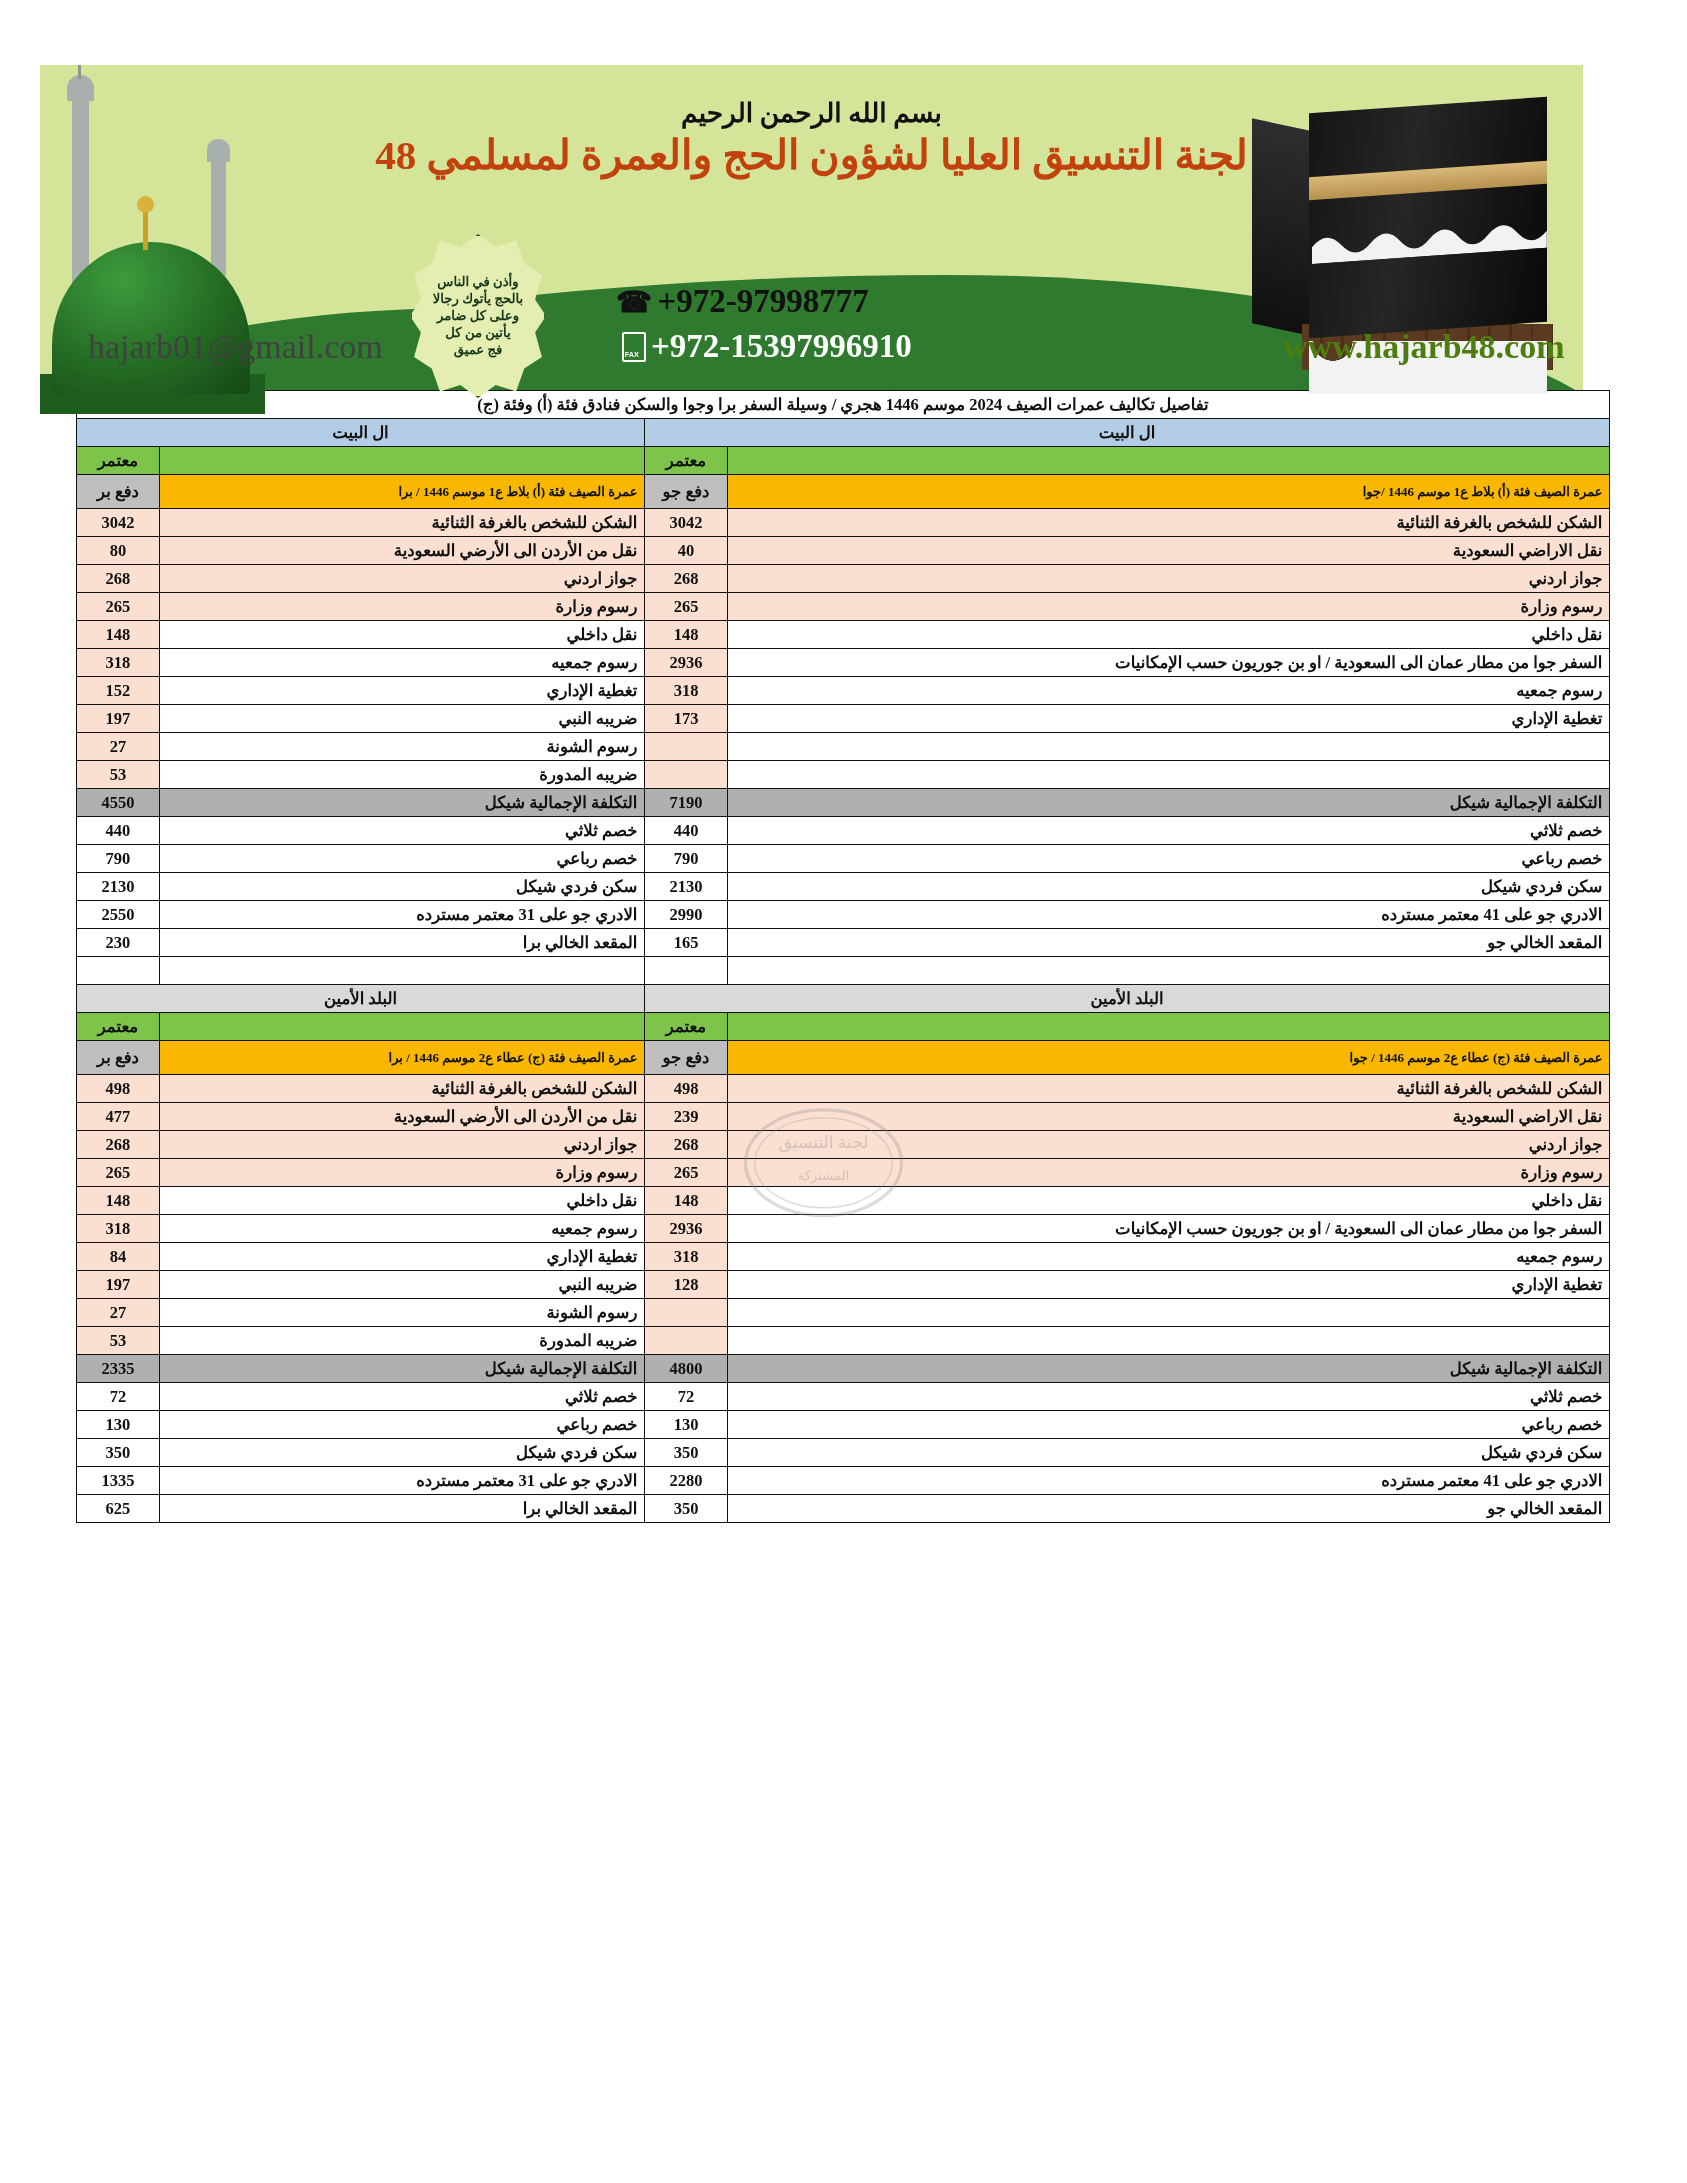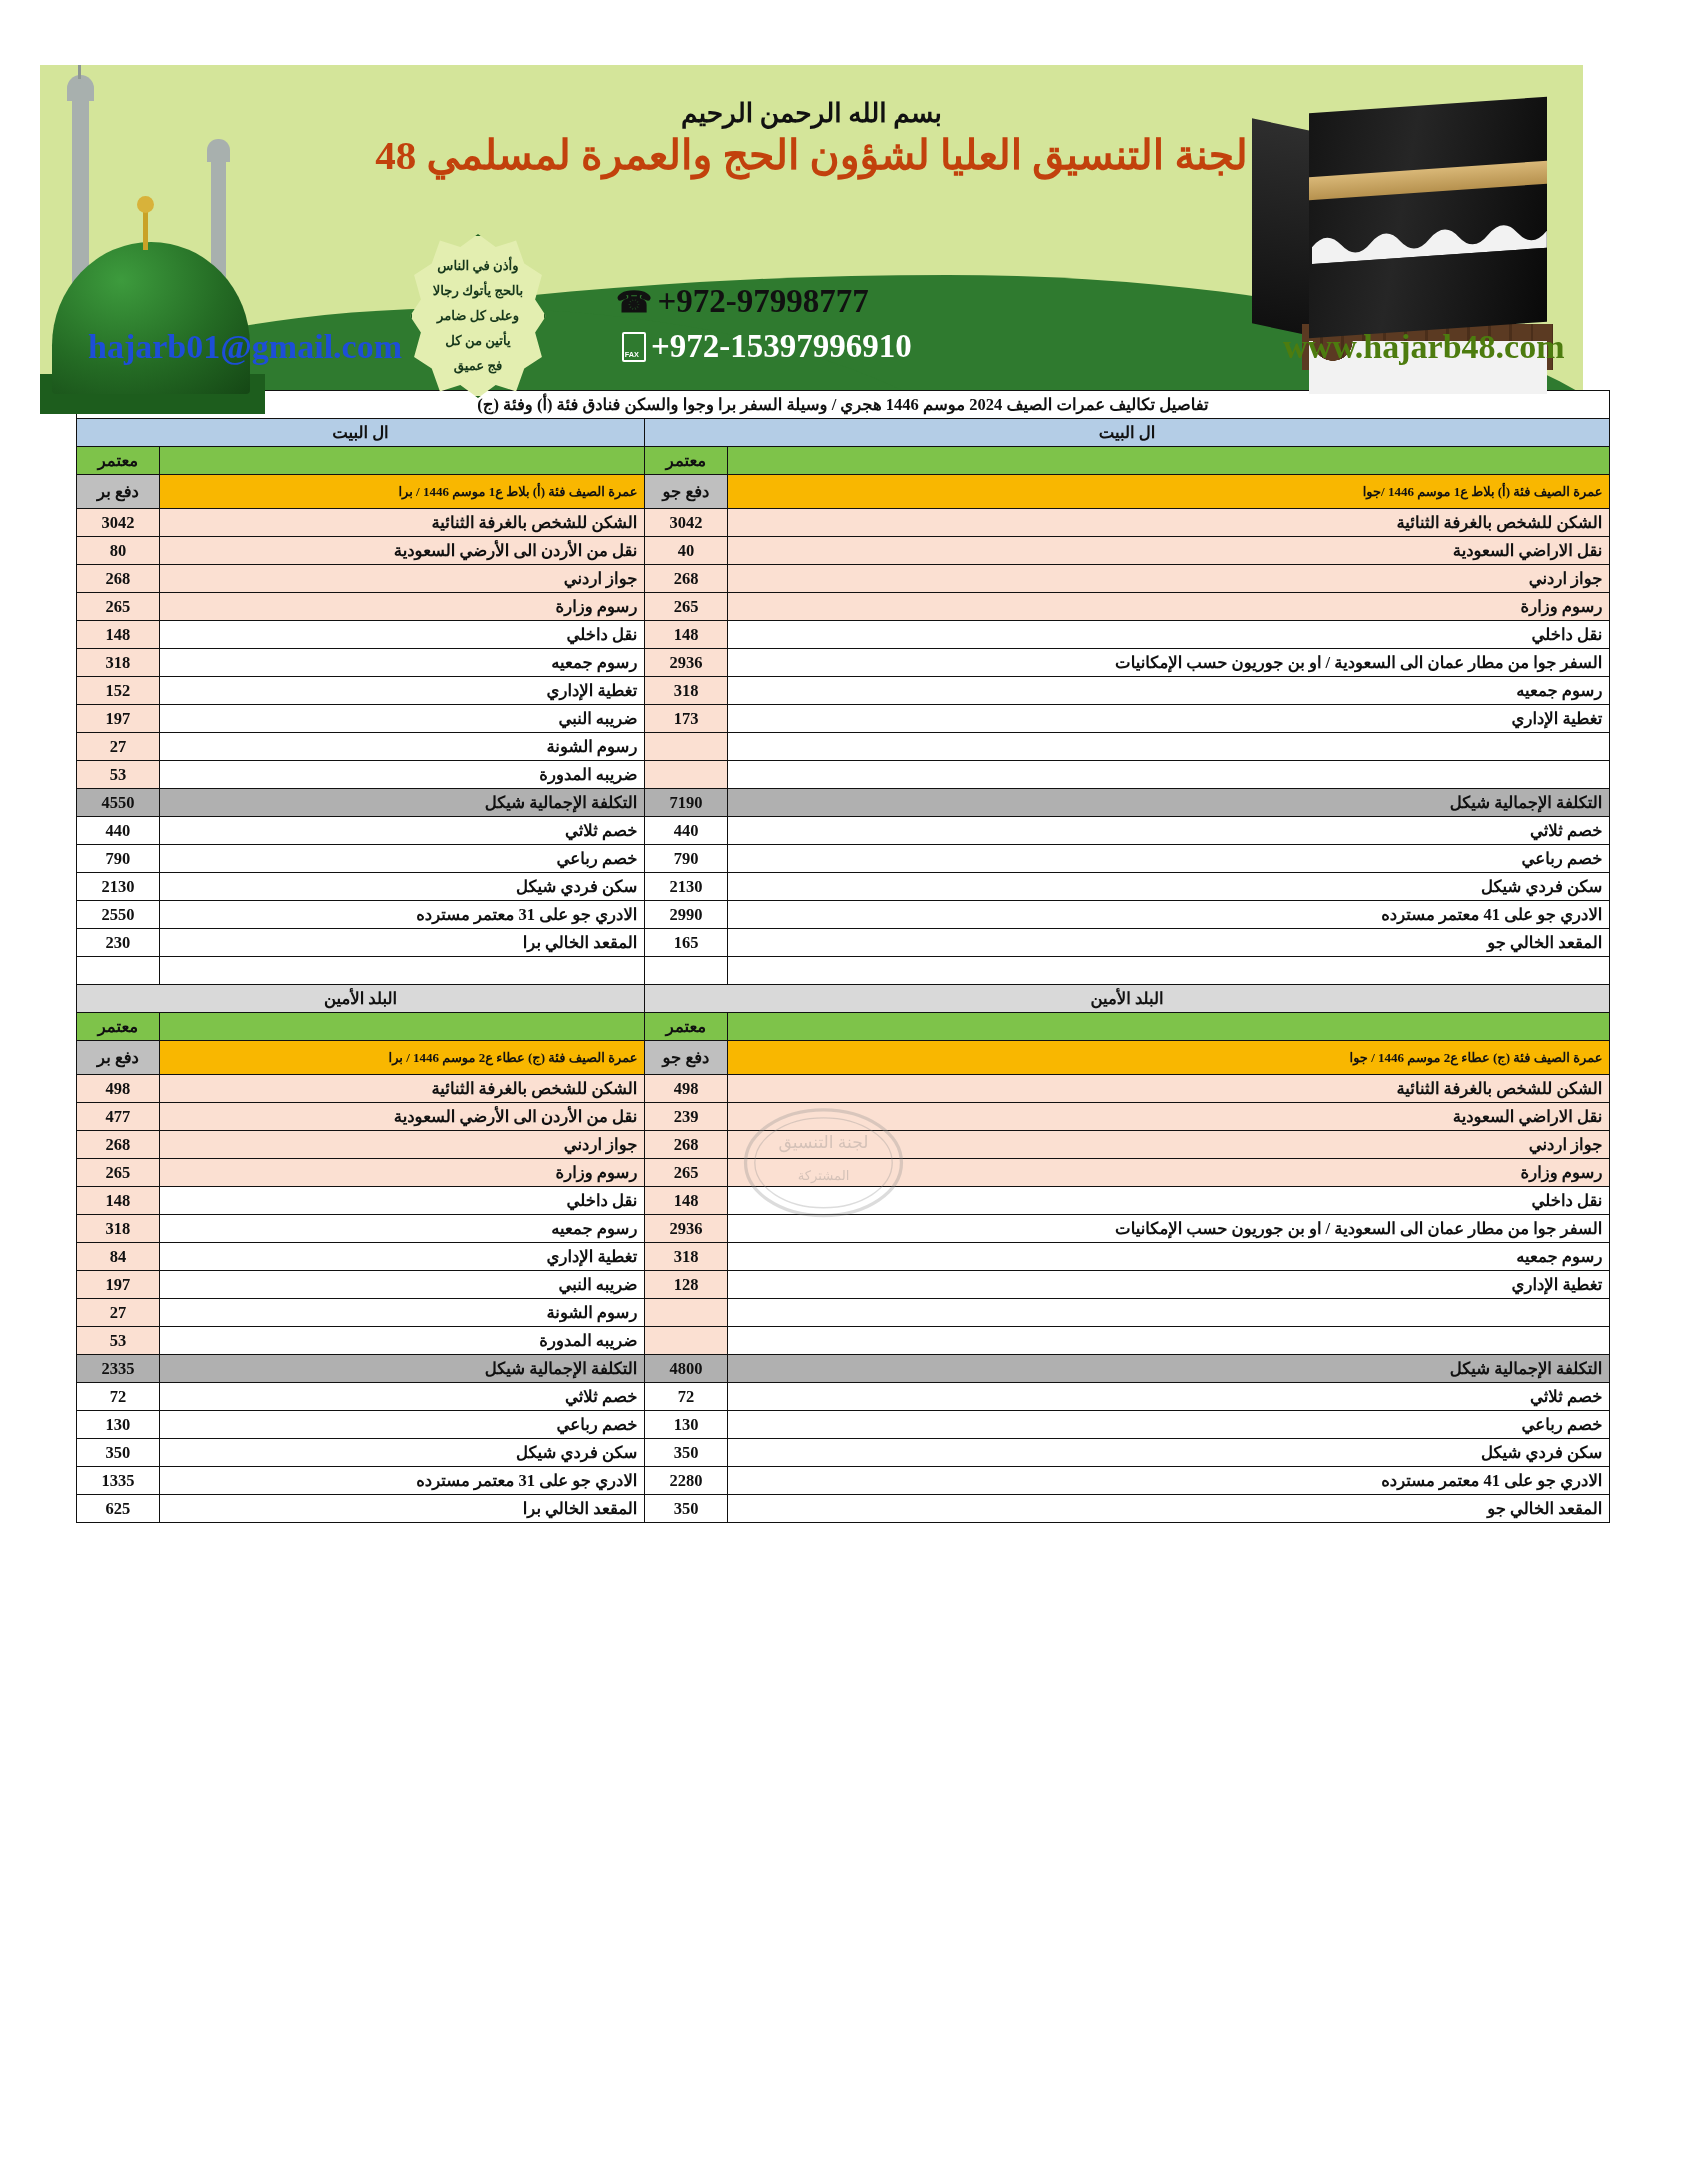--- a/index.html
+++ b/index.html
@@ -145,21 +145,21 @@
   .quote-badge {
     position: absolute;
     left: 370px; top: 169px;
     width: 136px; height: 164px;
     background: #e3eeb0;
     border: 2px solid #1f5f1f;
     z-index: 7;
     clip-path: polygon(50% 0%, 63% 8%, 78% 4%, 84% 18%, 97% 25%, 92% 40%, 100% 50%, 92% 60%, 97% 75%, 84% 82%, 78% 96%, 63% 92%, 50% 100%, 37% 92%, 22% 96%, 16% 82%, 3% 75%, 8% 60%, 0% 50%, 8% 40%, 3% 25%, 16% 18%, 22% 4%, 37% 8%);
     display: flex; flex-direction: column;
     justify-content: center;
-    gap: 9px;
+    gap: 1px;
     font-size: 13.2px; font-weight: bold; color: #16371b;
     padding: 10.6px 6.6px;
     text-align: center;
   }
 
   .contact-phone {
     position: absolute;
     left: 576px; top: 218px;
     font-size: 33px; font-weight: bold; color: #111;
     z-index: 8; direction: ltr;
@@ -168,21 +168,21 @@
   .contact-fax {
     position: absolute;
     left: 582px; top: 263px;
     font-size: 33px; font-weight: bold; color: #fff;
     z-index: 8; direction: ltr;
     display: flex; align-items: center; gap: 5px;
   }
   .contact-mail {
     position: absolute;
     left: 48px; top: 263px;
-    font-size: 34px; font-weight: bold; color: #1d4ed8;
+    font-size: 34px; font-weight: normal; color: #404040;
     z-index: 8; direction: ltr;
   }
   .contact-web {
     position: absolute;
     right: 18.5px; top: 263px;
     font-size: 34px; font-weight: bold; color: #4d7c0f;
     z-index: 8; direction: ltr;
   }
   .icon-ph { font-size: 29px; }
   .fax-ico {

